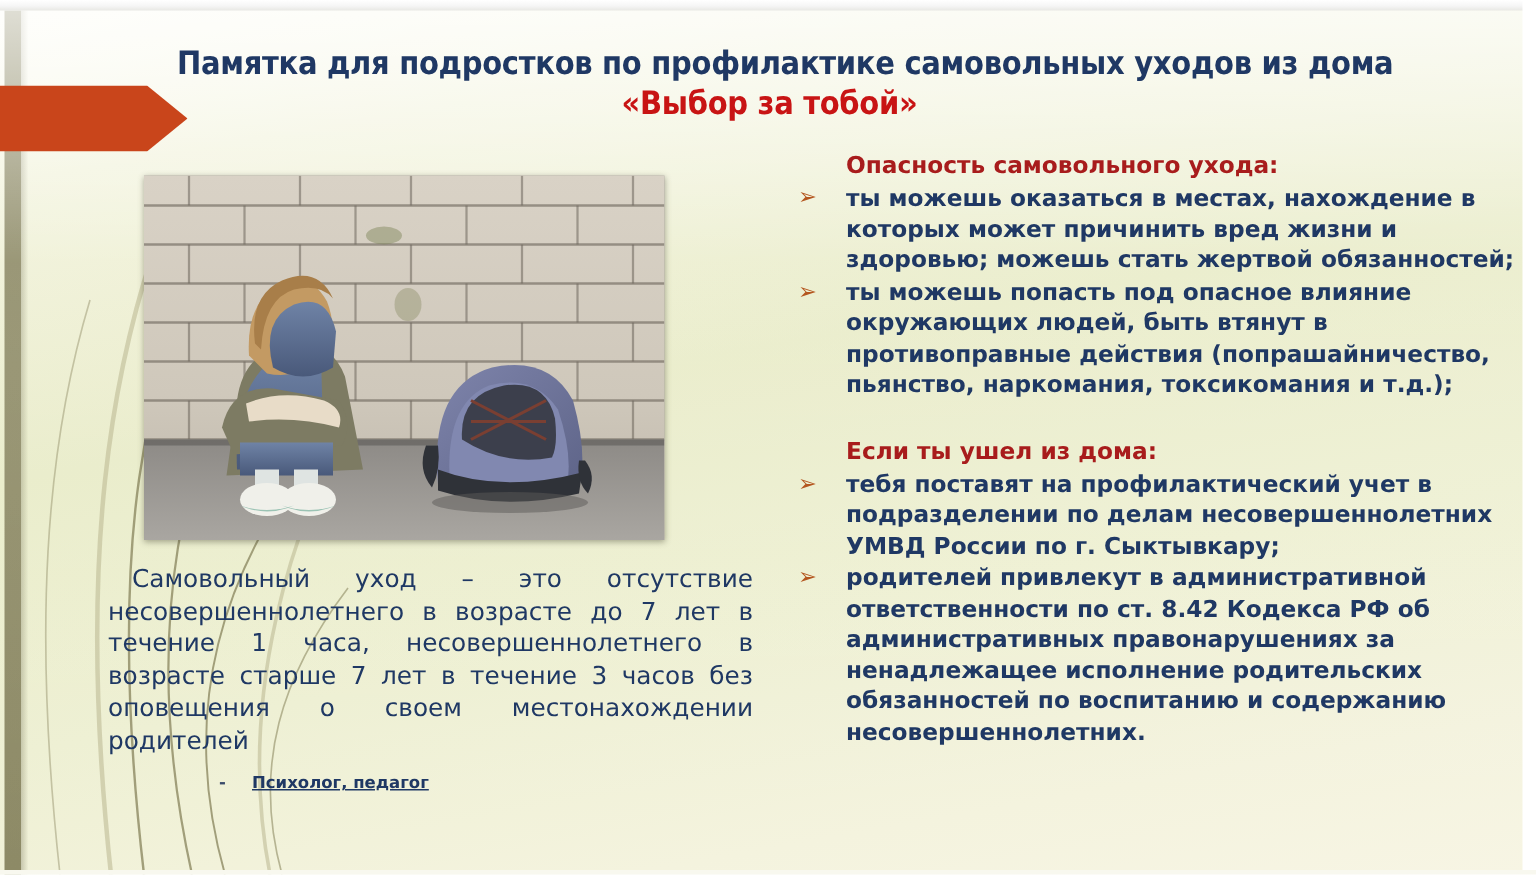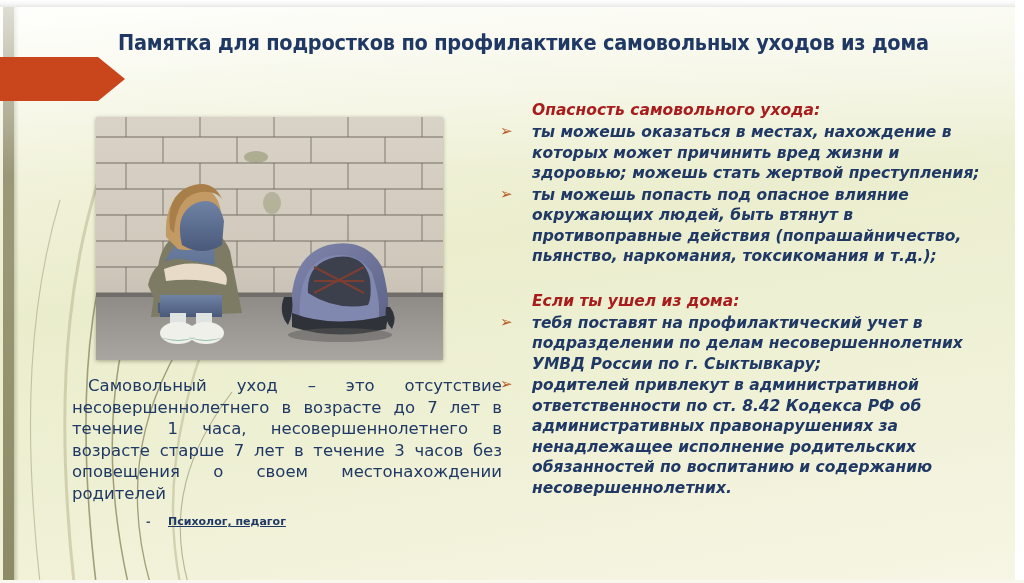--- a/index.html
+++ b/index.html
@@ -63,21 +63,21 @@
 
   
   .definition{
     position:absolute;left:72px;top:375px;width:430px;z-index:20;
     color:#1f3864;font-weight:400;font-size:16.5px;line-height:21.5px;
     text-align:justify;text-indent:16px;
     font-family:"DejaVu Sans","Liberation Sans",sans-serif;
   }
 
   
-  .right-col{position:absolute;left:496px;top:100px;width:490px;z-index:20;font-style:italic;}
+  .right-col{position:absolute;left:528px;top:100px;width:490px;z-index:20;}
   .sect-head{
     color:#a81c1c;font-weight:700;font-size:15.5px;line-height:20px;
     margin-left:36px;margin-bottom:2px;
     font-family:"DejaVu Sans","Liberation Sans",sans-serif;
   }
   .sect-head.second{margin-top:24px;}
   ul.bullets{list-style:none;margin:0;padding:0;}
   ul.bullets li{
     position:relative;padding-left:36px;margin-bottom:1px;
     color:#1f3864;font-weight:700;font-size:15.5px;line-height:20.5px;
@@ -135,20 +135,21 @@
 
   <div class="left-band"></div>
   <div class="left-band-shadow"></div>
 
   <svg class="arrow-banner" viewBox="0 0 135 44" preserveAspectRatio="none">
     <polygon points="0,0 108,0 135,22 108,44 0,44" fill="#c9451b"></polygon>
   </svg>
 
   <div class="title-wrap">
     <div class="title-main">Памятка для подростков по профилактике самовольных уходов из дома</div>
+    <div class="title-sub">«Выбор за тобой»</div>
   </div>
 
   <div class="photo">
     <svg width="347" height="243" viewBox="0 0 347 243">
       <defs>
         <linearGradient id="wall" x1="0" y1="0" x2="0" y2="1">
           <stop offset="0%" stop-color="#d9d2c6"></stop>
           <stop offset="60%" stop-color="#cfc8bb"></stop>
           <stop offset="100%" stop-color="#bdb6aa"></stop>
         </linearGradient>
@@ -253,21 +254,21 @@
   </div>
 
   <div class="definition">Самовольный уход – это отсутствие несовершеннолетнего в возрасте до 7 лет в течение 1 часа, несовершеннолетнего в возрасте старше 7 лет в течение 3 часов без оповещения о своем местонахождении родителей</div>
 
   <div class="right-col">
 
     <div class="sect-head">Опасность самовольного ухода:</div>
     <ul class="bullets">
       <li>
         <span class="mk">➢</span>
-        <span class="txt">ты можешь оказаться в местах, нахождение в которых может причинить вред жизни и здоровью; можешь стать жертвой преступления;</span>
+        <span class="txt">ты можешь оказаться в местах, нахождение в которых может причинить вред жизни и здоровью; можешь стать жертвой обязанностей;</span>
       </li>
       <li>
         <span class="mk">➢</span>
         <span class="txt">ты можешь попасть под опасное влияние окружающих людей, быть втянут в противоправные действия (попрашайничество, пьянство, наркомания, токсикомания и т.д.);</span>
       </li>
     </ul>
 
     <div class="sect-head second">Если ты ушел из дома:</div>
     <ul class="bullets">
       <li>

